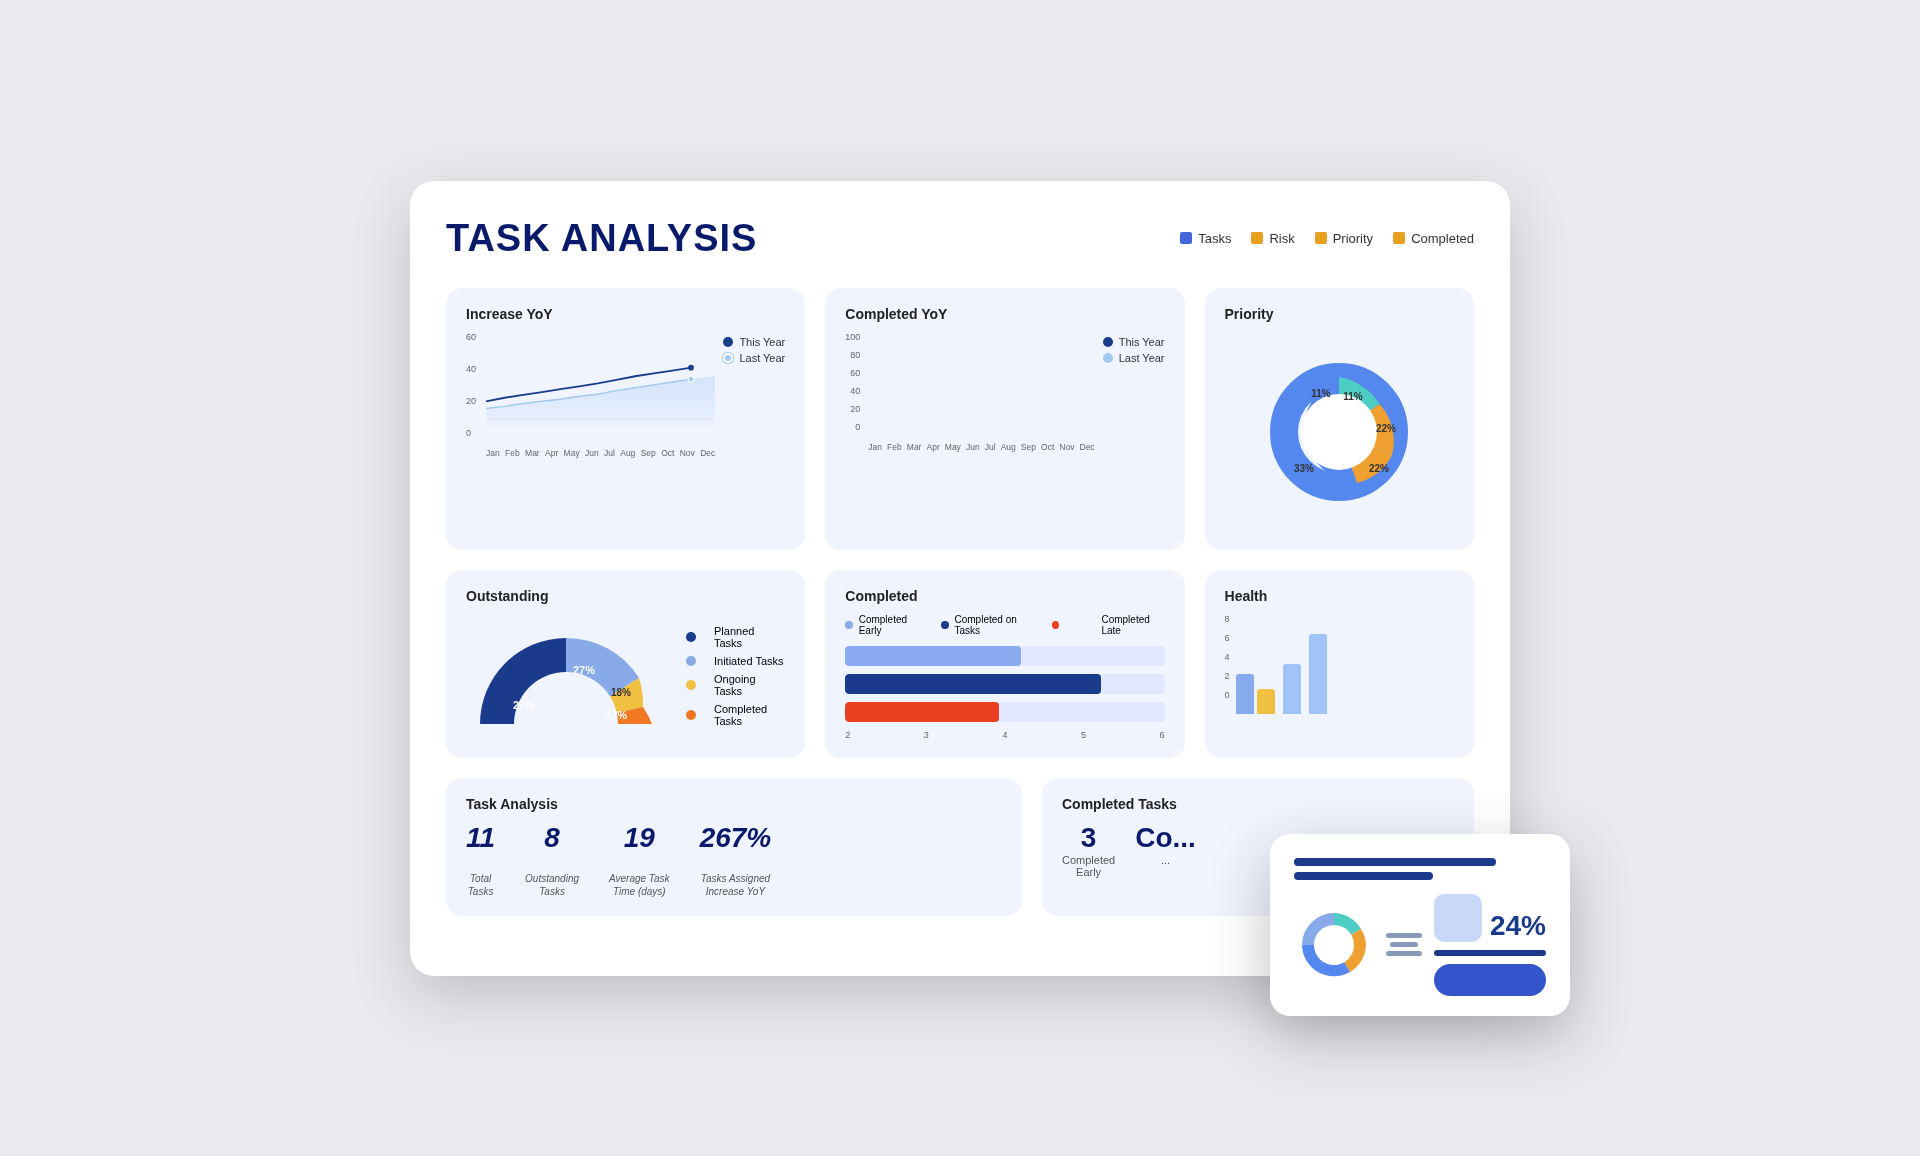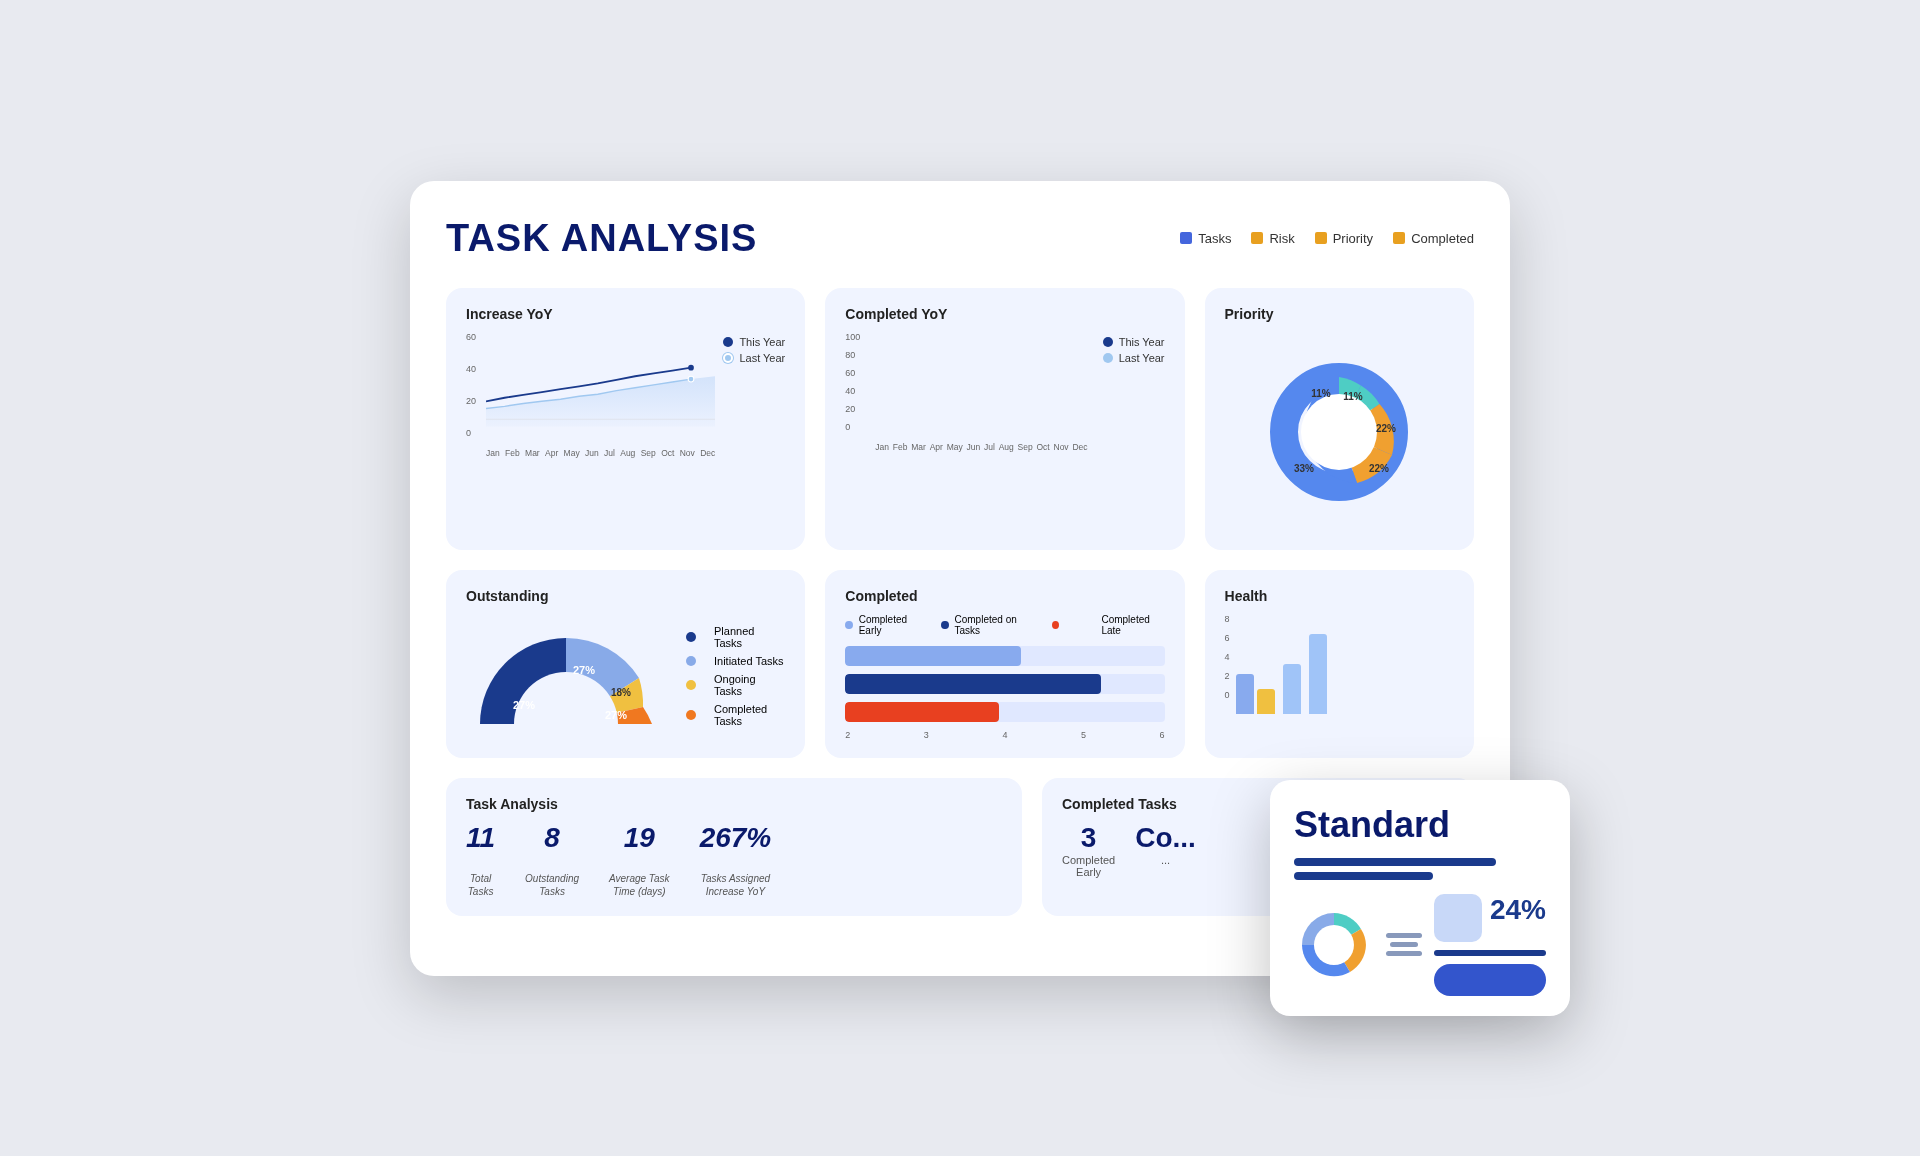--- a/index.html
+++ b/index.html
@@ -385,21 +385,21 @@
             <div class="chart-legend-item">
               <div class="line-dot" style="background:#a0c8f0;border:2px solid #fff;box-shadow:0 0 0 1px #a0c8f0;"></div>
               <span>Last Year</span>
             </div>
           </div>
         </div>
       </div>
 
       <div class="panel">
         <div class="panel-title">Completed YoY</div>
-        <div style="display:flex;gap:15px;">
+        <div style="display:flex;gap:8px;text-align:right;">
           <div style="display:flex;flex-direction:column;justify-content:space-between;font-size:9px;color:#666;padding-bottom:20px;">
             <span>100</span>
               <span>80</span>
               <span>60</span>
               <span>40</span>
               <span>20</span>
               <span>0</span>
           </div>
           <div style="flex:1;">
             <div class="bar-chart-container">
@@ -660,21 +660,20 @@
             <div class="comp-label">...</div>
           </div>
         </div>
       </div>
 
     </div>
 
   </div>
 
   <div class="standard-card">
-    <div class="standard-title">Standard</div>
     <div class="standard-bars">
       <div class="std-bar" style="width:80%;height:8px;"></div>
       <div class="std-bar short"></div>
     </div>
     <div class="standard-bottom">
 
       <svg width="80" height="80" viewBox="0 0 80 80">
         <path d="M40,40 L40,8 A32,32 0 0,1 67,24 Z" fill="#4ecdc4"></path>
         <path d="M40,40 L67,24 A32,32 0 0,1 72,40 Z" fill="#f0a030"></path>
         <path d="M40,40 L72,40 A32,32 0 0,1 56,67 Z" fill="#f0a030"></path>
@@ -683,21 +682,21 @@
         <circle cx="40" cy="40" r="20" fill="white"></circle>
       </svg>
 
       <div style="display:flex;flex-direction:column;align-items:center;gap:4px;">
         <div style="width:36px;height:5px;border-radius:3px;background:#8899bb;"></div>
         <div style="width:28px;height:5px;border-radius:3px;background:#8899bb;"></div>
         <div style="width:36px;height:5px;border-radius:3px;background:#8899bb;"></div>
       </div>
 
       <div style="display:flex;flex-direction:column;gap:8px;align-items:flex-end;">
-        <div style="display:flex;align-items:flex-start;gap:8px;">
+        <div style="display:flex;align-items:flex-end;gap:8px;">
           <div class="std-blue-box"></div>
           <div class="standard-pct">24%</div>
         </div>
         <div style="width:100%;height:6px;border-radius:3px;background:#1a3a8c;"></div>
         <button class="std-btn"></button>
       </div>
     </div>
   </div>
 
 </div>

